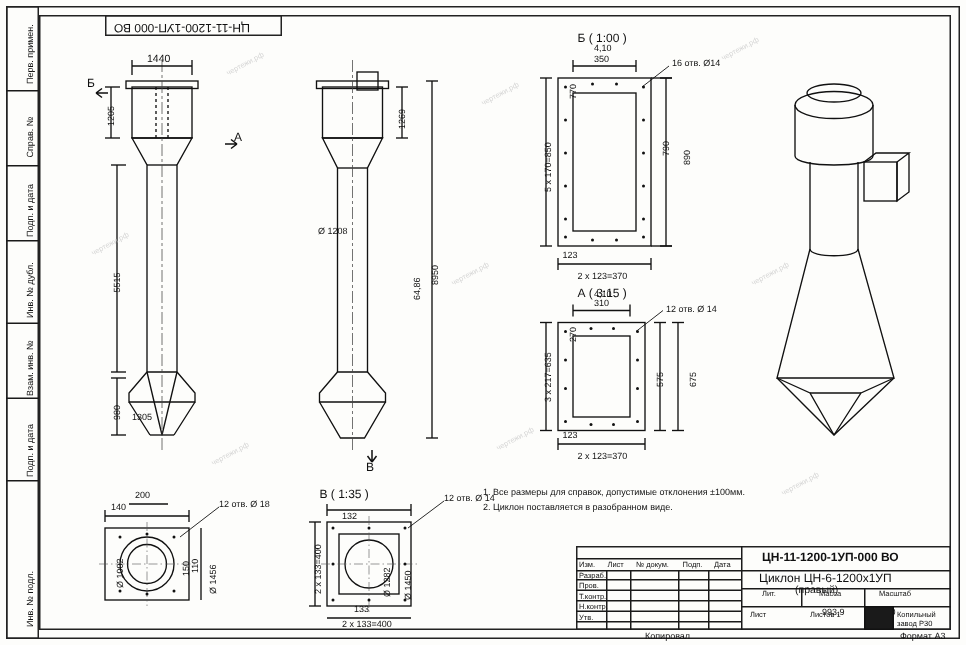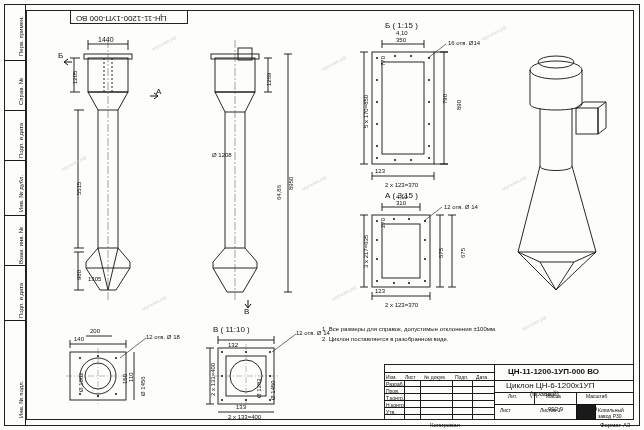--- a/index.html
+++ b/index.html
@@ -113,21 +113,21 @@
   <div class="txt t6 rot90" style="left:76px;top:280px;">980</div>
   <div class="txt t6" style="left:88px;top:276px;">1305</div>
   <div class="txt t6 rot90" style="left:266px;top:86px;">1269</div>
   <div class="txt t6 rot90" style="left:288px;top:190px;">8950</div>
   <div class="txt t6" style="left:212px;top:152px;">Ø 1208</div>
   <div class="txt t6 rot90" style="left:276px;top:200px;">64,86</div>
   <div class="txt t8" style="left:58px;top:52px;">Б</div>
   <div class="txt t8" style="left:156px;top:88px;">А</div>
   <div class="txt t8" style="left:244px;top:308px;">В</div>
 
-  <div class="txt t8" style="left:385px;top:22px;">Б ( 1:15 )</div>
+  <div class="txt t8" style="left:385px;top:22px;">Б ( 1:00 )</div>
   <svg width="644" height="430">
     <g stroke="#111" fill="none" stroke-width="0.9">
       <rect x="372" y="52" width="62" height="112"></rect>
       <rect x="382" y="62" width="42" height="92"></rect>
       <line x1="434" y1="52" x2="448" y2="52"></line>
       <line x1="434" y1="164" x2="448" y2="164"></line>
 
       <g fill="#111" stroke="none">
         <circle cx="377" cy="58" r="1"></circle>
           <circle cx="377" cy="80" r="1"></circle>
@@ -212,21 +212,21 @@
   <div class="txt t6" style="left:396px;top:194px;">4,10</div>
   <div class="txt t6" style="left:396px;top:200px;">310</div>
   <div class="txt t6" style="left:444px;top:204px;">12 отв. Ø 14</div>
   <div class="txt t6 rot90" style="left:380px;top:228px;">270</div>
   <div class="txt t6 rot90" style="left:438px;top:258px;">575</div>
   <div class="txt t6 rot90" style="left:460px;top:258px;">675</div>
   <div class="txt t6 rot90" style="left:363px;top:268px;">3 x 217=635</div>
   <div class="txt t6" style="left:375px;top:288px;">123</div>
   <div class="txt t6" style="left:385px;top:302px;">2 x 123=370</div>
 
-  <div class="txt t8" style="left:213px;top:326px;">В ( 11:10 )</div>
+  <div class="txt t8" style="left:213px;top:326px;">В ( 1:35 )</div>
   <svg width="644" height="430">
     <g stroke="#111" fill="none" stroke-width="0.9">
       <rect x="218" y="348" width="56" height="56"></rect>
       <rect x="226" y="356" width="40" height="40"></rect>
       <circle cx="246" cy="376" r="16"></circle>
       <line x1="246" y1="344" x2="246" y2="408" stroke="#555" stroke-width="0.4" stroke-dasharray="6,2,1,2"></line>
       <line x1="214" y1="376" x2="278" y2="376" stroke="#555" stroke-width="0.4" stroke-dasharray="6,2,1,2"></line>
       <g fill="#111" stroke="none">
         <circle cx="222" cy="352" r="1"></circle>
           <circle cx="246" cy="352" r="1"></circle>

